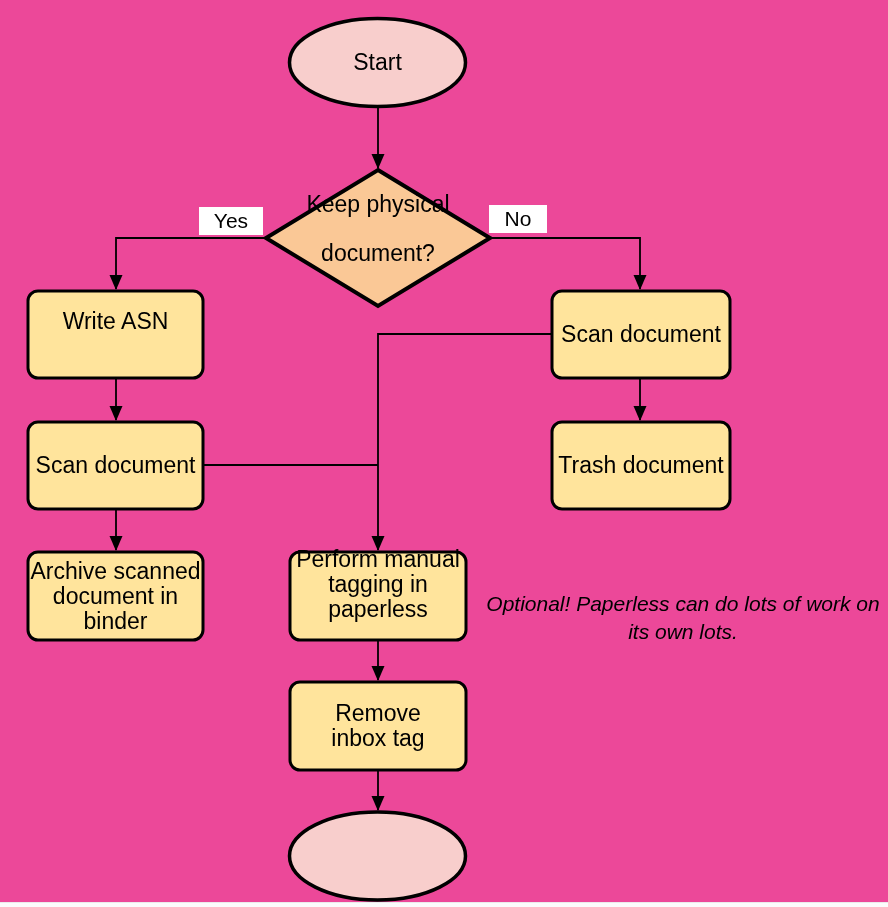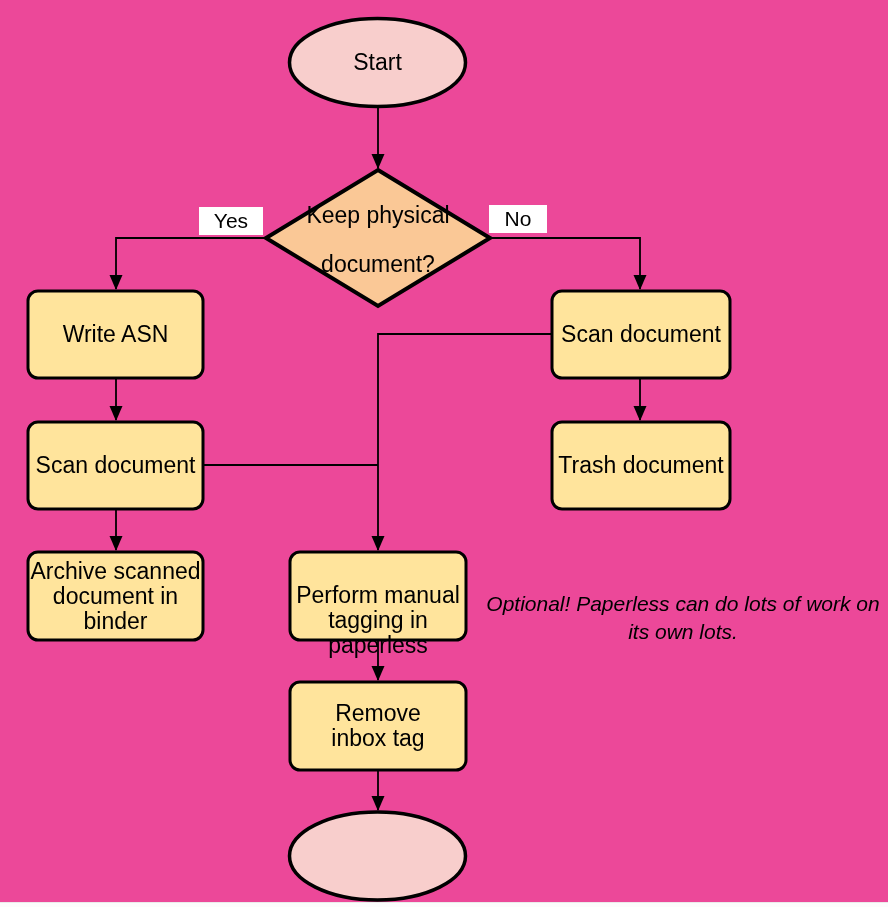--- a/index.html
+++ b/index.html
@@ -112,26 +112,26 @@
 
     <rect class="shape" x="290" y="682" width="176" height="88" rx="10" stroke-width="3" fill="#FFE49C"></rect>
 
     <ellipse class="shape" cx="377.5" cy="856" rx="88" ry="44" stroke-width="3.5" fill="#F8CECC"></ellipse>
   </svg>
 
   <div class="label" style="left:288px; top:18px; width:179px; height:89px;">
     <div>Start</div>
   </div>
 
-  <div class="label" style="left:266px; top:174px; width:224px; height:132px;gap:24px;">
+  <div class="label" style="left:266px; top:163px; width:224px; height:132px;gap:24px;">
     <div>Keep physical</div>
     <div>document?</div>
   </div>
 
-  <div class="label" style="left:28px; top:291px; width:175px; height:87px;">
+  <div class="label" style="left:28px; top:278px; width:175px; height:87px;">
     <div>Write ASN</div>
   </div>
 
   <div class="label" style="left:28px; top:422px; width:175px; height:87px;">
     <div>Scan document</div>
   </div>
 
   <div class="label" style="left:28px; top:552px; width:175px; height:88px;">
     <div>Archive scanned</div>
     <div>document in</div>
@@ -139,21 +139,21 @@
   </div>
 
   <div class="label" style="left:552px; top:291px; width:178px; height:87px;">
     <div>Scan document</div>
   </div>
 
   <div class="label" style="left:552px; top:422px; width:178px; height:87px;">
     <div>Trash document</div>
   </div>
 
-  <div class="label" style="left:290px; top:576px; width:176px; height:88px;">
+  <div class="label" style="left:290px; top:540px; width:176px; height:88px;">
     <div>Perform manual</div>
     <div>tagging in</div>
     <div>paperless</div>
   </div>
 
   <div class="label" style="left:290px; top:682px; width:176px; height:88px;">
     <div>Remove</div>
     <div>inbox tag</div>
   </div>
 

